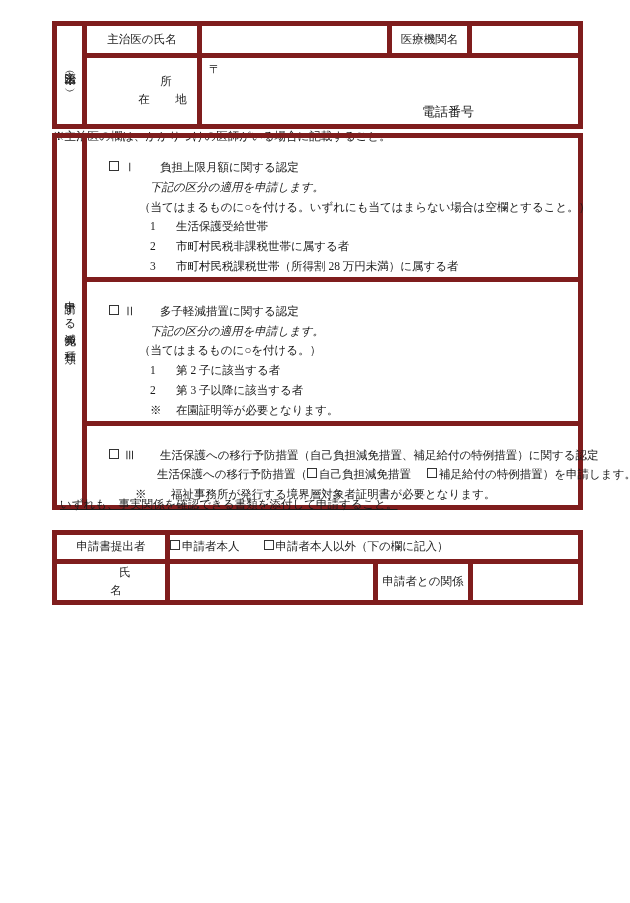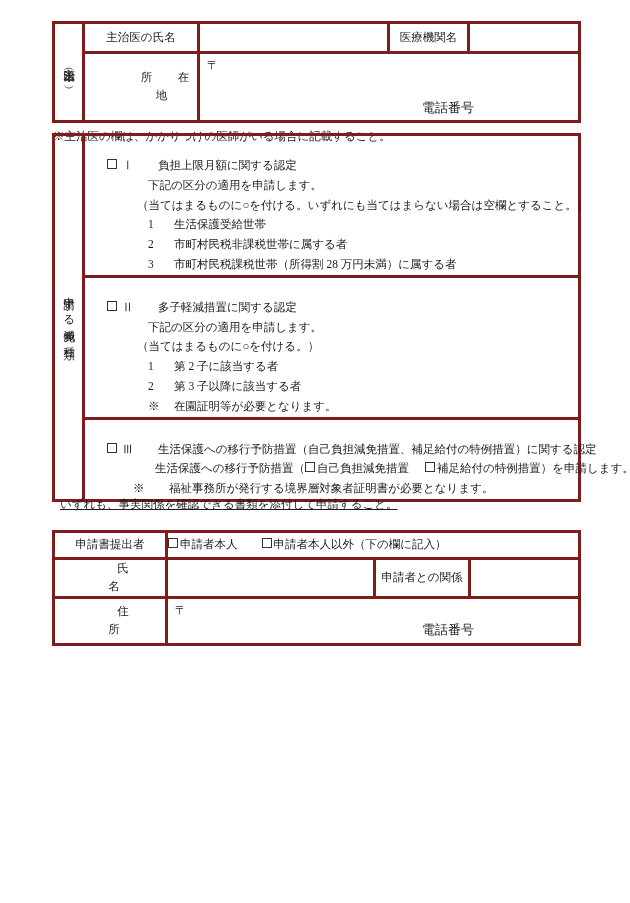--- a/index.html
+++ b/index.html
@@ -27,21 +27,21 @@
 
   
   table.form {
     border-collapse: collapse;
     table-layout: fixed;
     position: absolute;
     font-size: 11.5px;
     line-height: 1.55;
   }
   table.form td {
-    border: 3px solid #7f1d1d;
+    border: 5px solid #7f1d1d;
     padding: 0;
     vertical-align: middle;
   }
 
   
   .vert {
     text-align: center;
     vertical-align: middle;
     padding: 3px 0;
   }
@@ -113,21 +113,21 @@
     display: inline-block;
     width: 8px;
     height: 8px;
     border: 1px solid #333;
     margin-right: 2px;
     position: relative;
     top: 0px;
     background: #fff;
   }
   .i1 { padding-left: 22px; margin-top: 20px; }   
-  .i2 { padding-left: 63px; }   
+  .i2 { padding-left: 63px; font-style: italic; }   
   .i3 { padding-left: 52px; }   
   .i4 { padding-left: 63px; }   
   .i5 { padding-left: 70px; }   
   .i6 { padding-left: 48px; }   
   .rn {
     display: inline-block;
     width: 26px;
   }
   .rm {
     display: inline-block;
@@ -288,27 +288,16 @@
       <td class="cell-pad">
         <span></span>
       </td>
       <td class="label-c">
         <span>申請者との関係</span>
       </td>
       <td class="cell-pad">
         <span></span>
       </td>
     </tr>
-    <tr>
-      <td class="label-c" style="height:44px;">
-        <span class="spread2">住　　　所</span>
-      </td>
-      <td colspan="3" style="height:44px;">
-        <div class="addr" style="height:44px;">
-          <span class="postal">〒</span>
-          <span class="tel">電話番号</span>
-        </div>
-      </td>
-    </tr>
   </tbody>
     </table>
 
 </div>
 
 </body></html>

